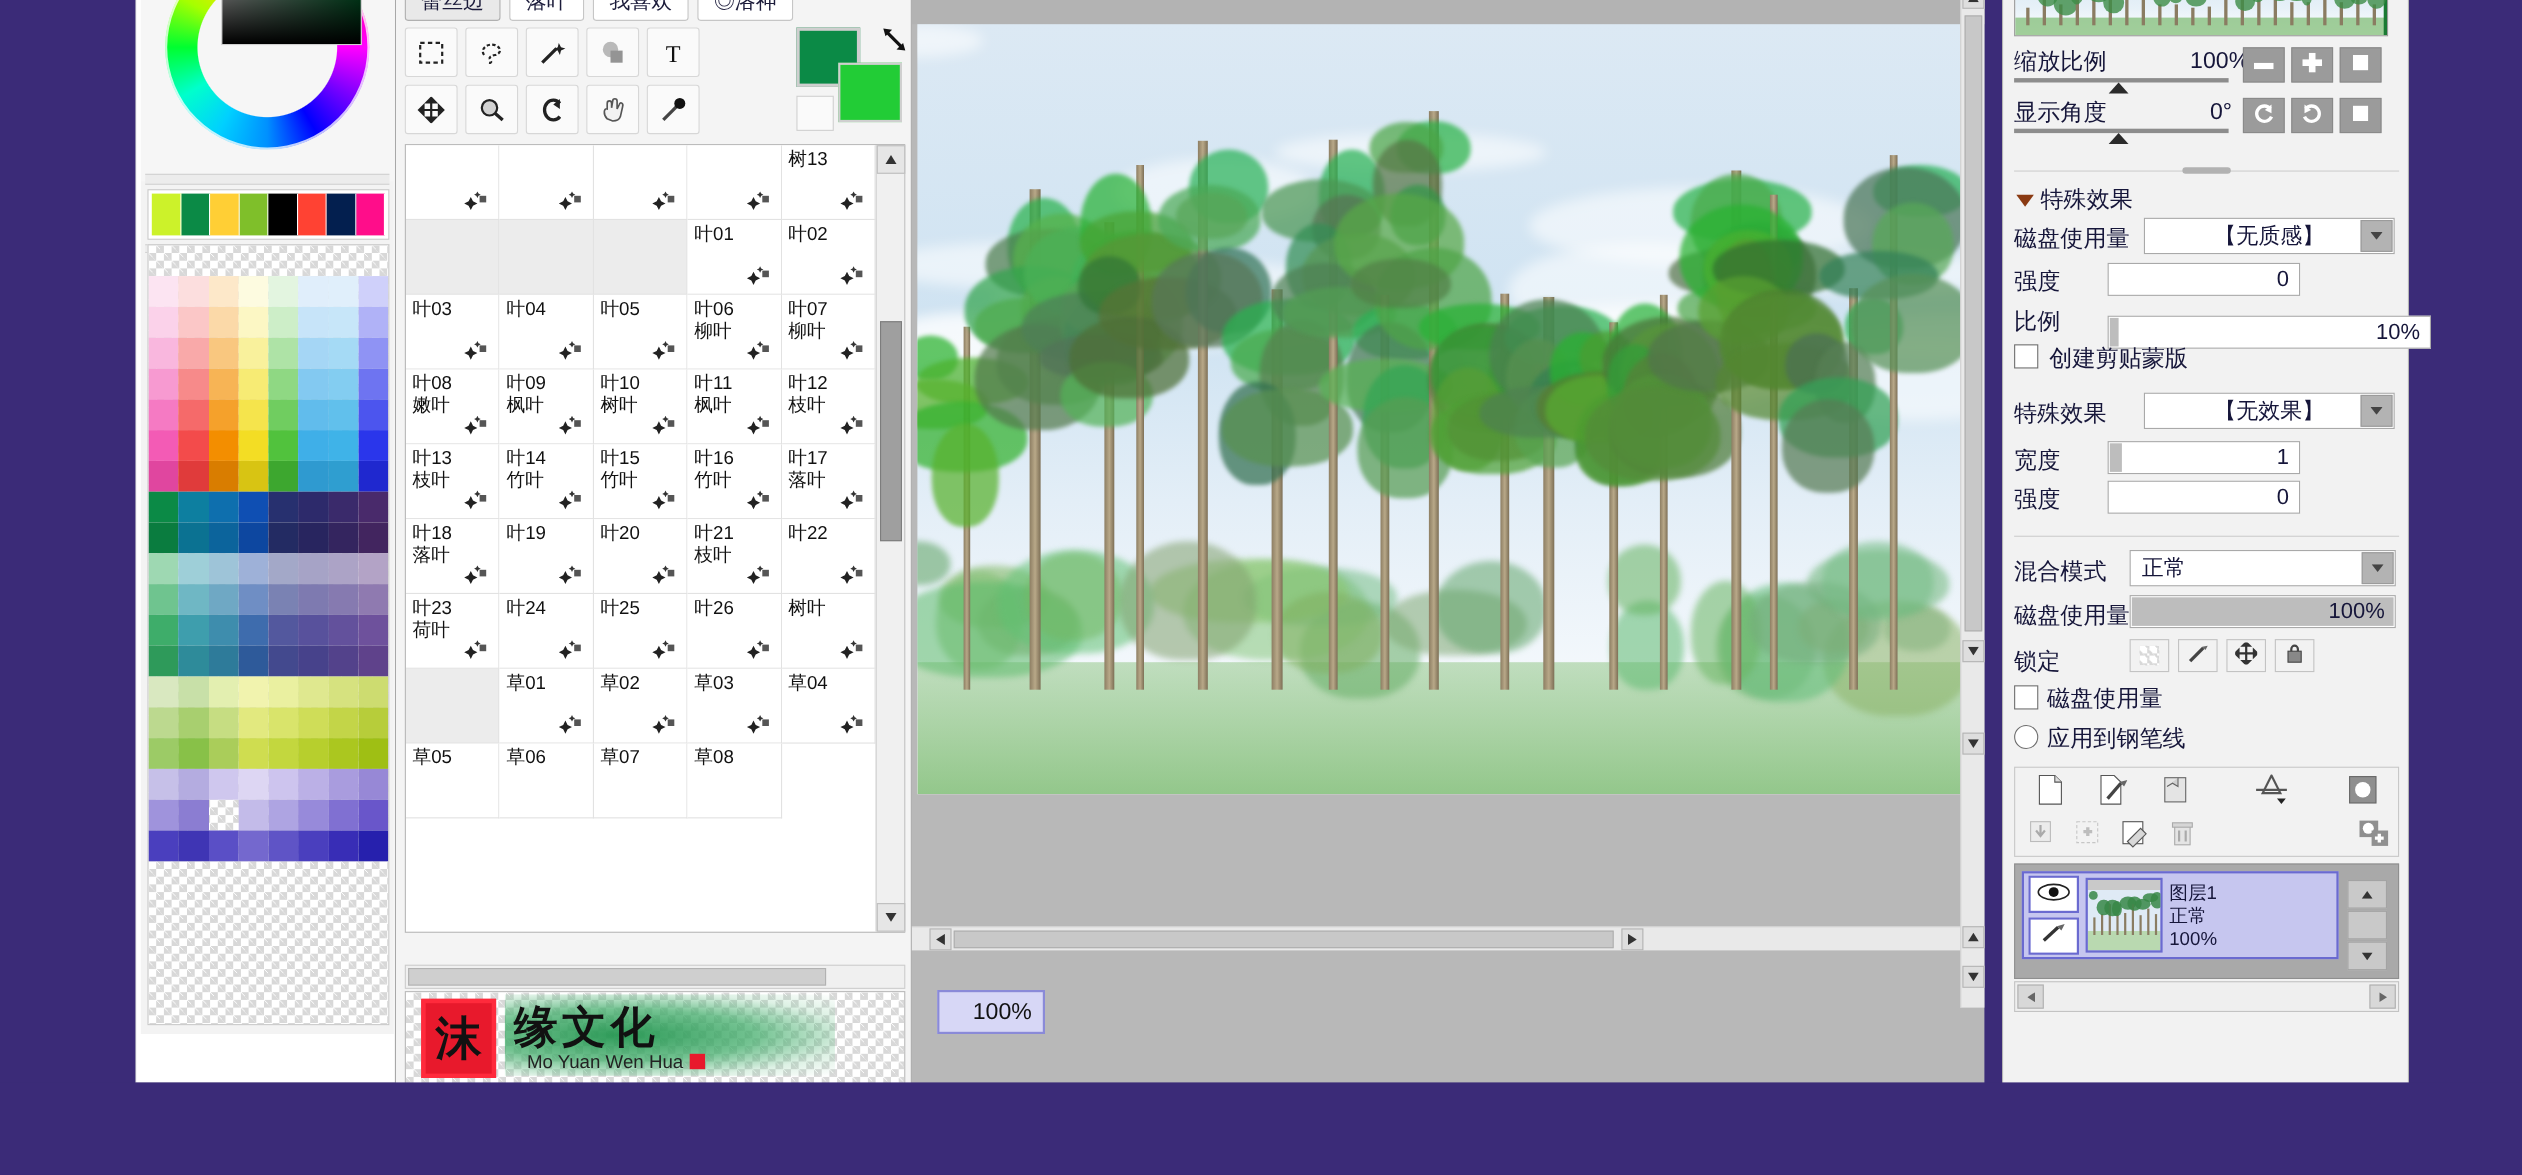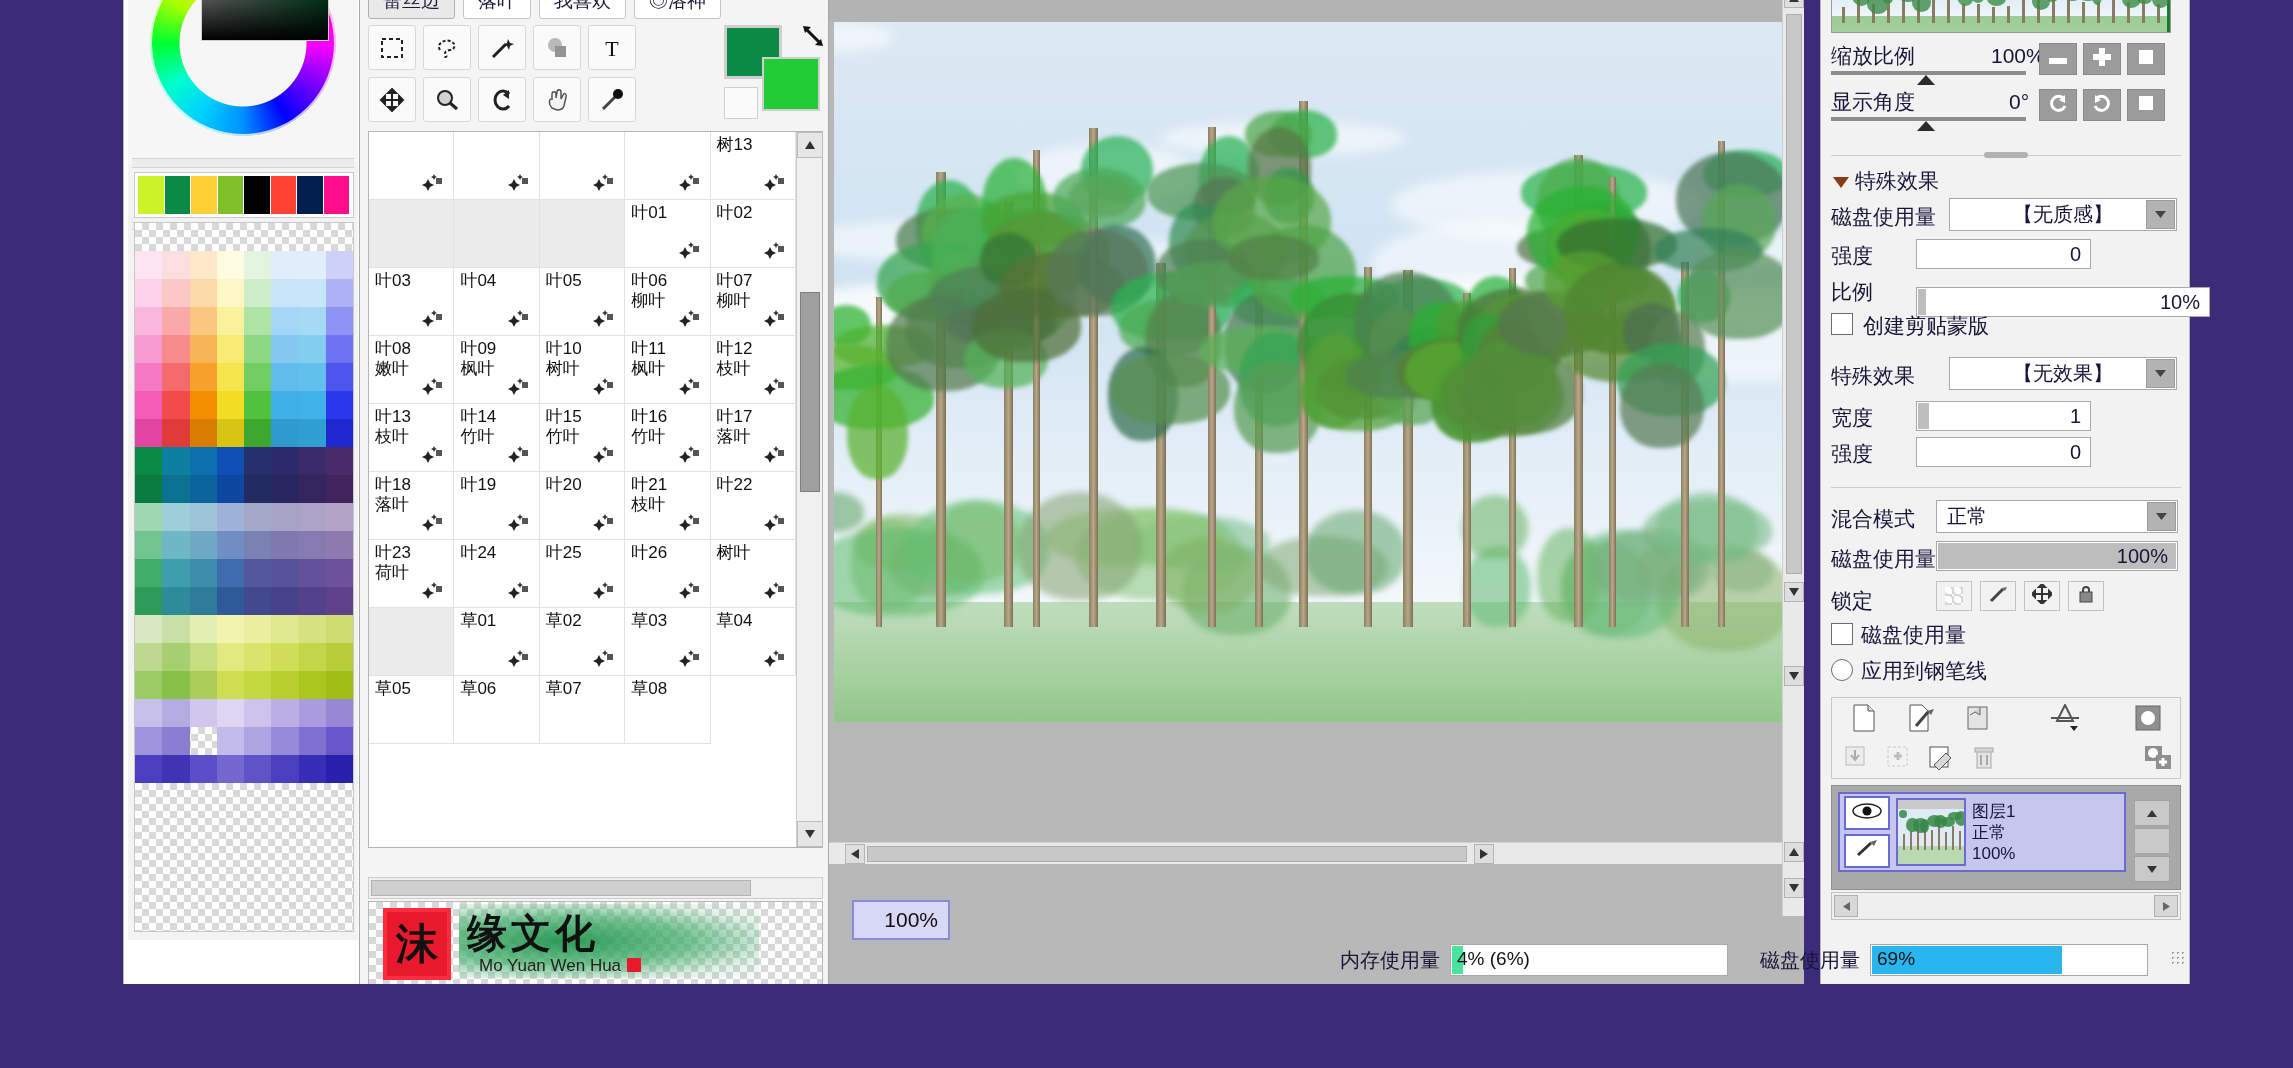--- a/index.html
+++ b/index.html
@@ -1329,28 +1329,15 @@
           </svg>
         </div>
       <div class="lhs-btn" style="right:2px;">
           <svg width="7" height="9">
             <path d="M7 4.5 l-7 4.5 0 -9z" fill="#666"></path>
           </svg>
         </div>
     </div>
   </div>
 
-  <div class="statusbar">
-    <span class="st-lab">内存使用量</span>
-    <span class="st-gauge" style="width:278px;">
-      <span class="gfill" id="mem-fill" style="width: 4%; background: rgb(73, 227, 155);"></span>
-      <span class="gtext">4% (6%)</span>
-    </span>
-    <span class="st-lab" style="margin-left:22px;">磁盘使用量</span>
-    <span class="st-gauge" style="width:278px;">
-      <span class="gfill" id="disk-fill" style="width: 69%; background: rgb(41, 182, 240);"></span>
-      <span class="gtext">69%</span>
-    </span>
-    <span class="resize-grip" style="position:relative; margin-left:14px;"></span>
-  </div>
 
   <div class="taskbar-bottom"></div>
 </div>
 
 </body></html>

